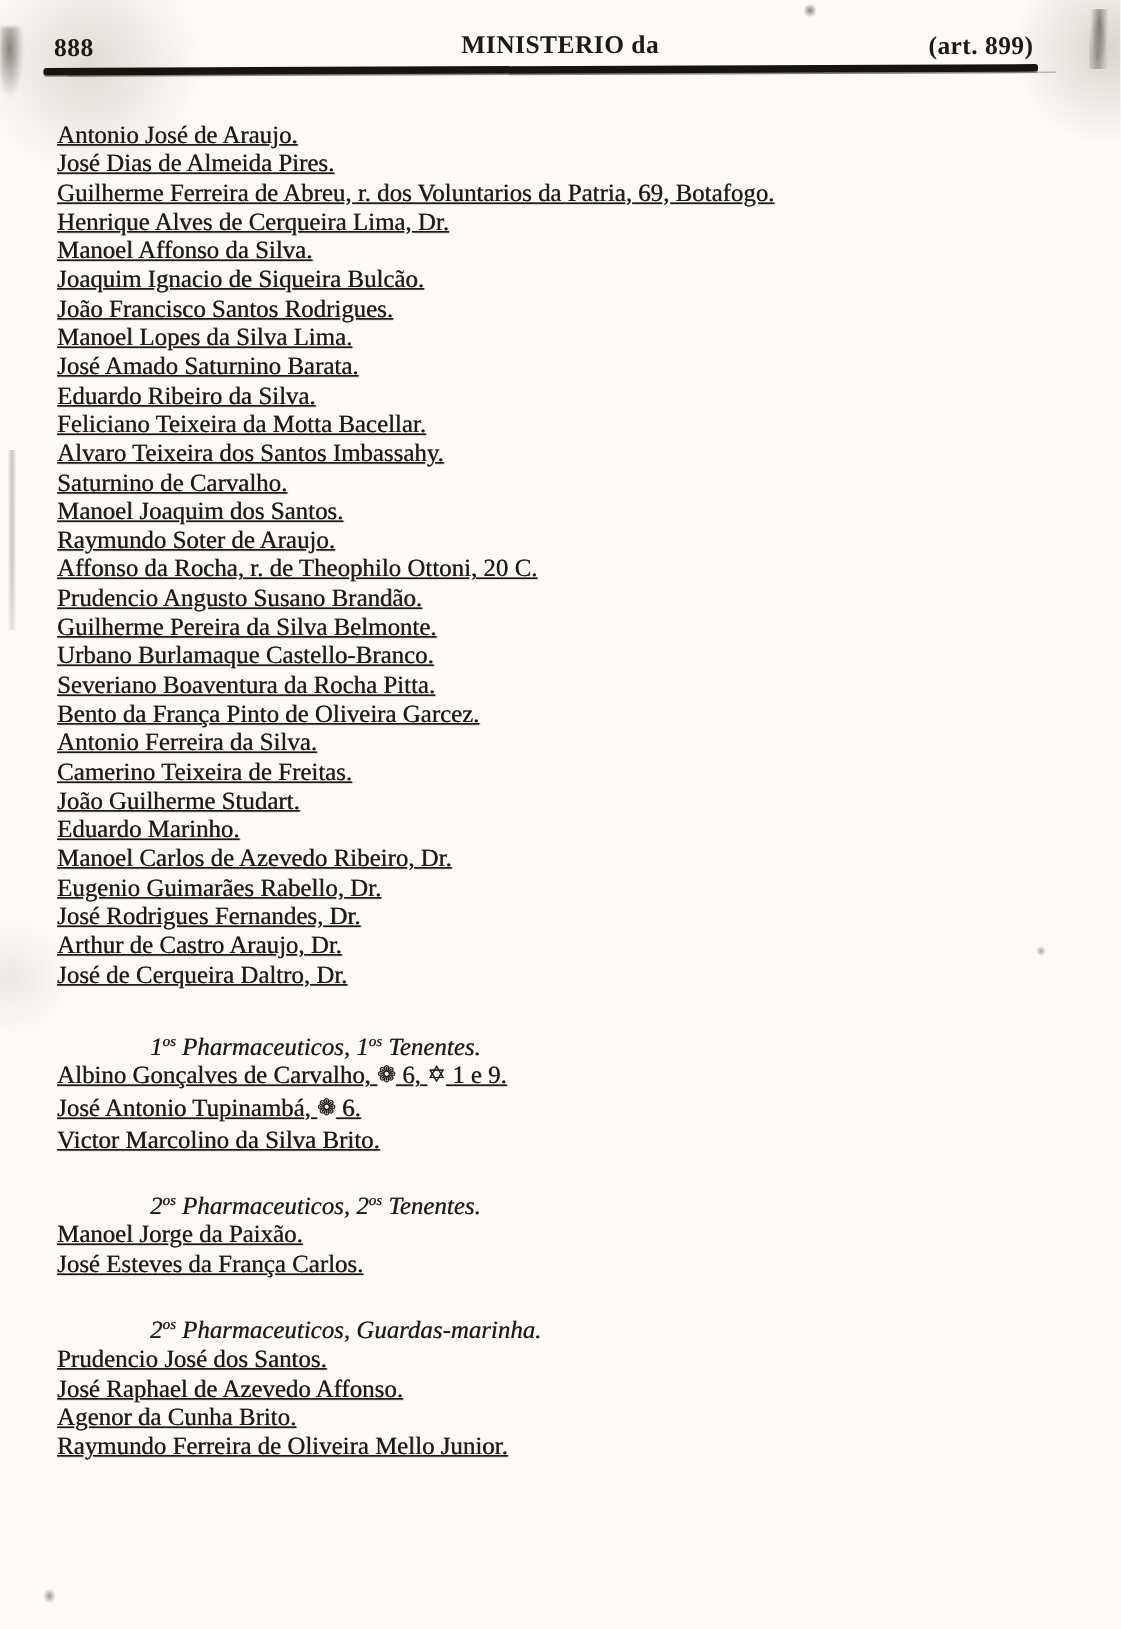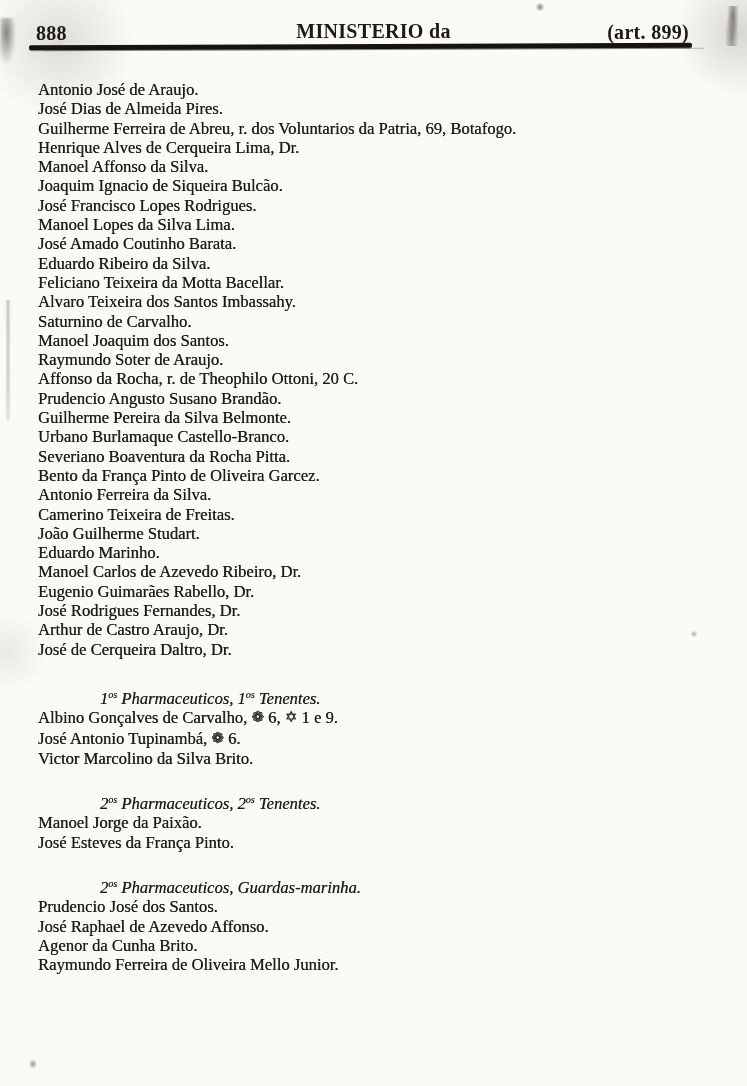--- a/index.html
+++ b/index.html
@@ -15,36 +15,37 @@
   
   .page::before{
     content:"";position:absolute;inset:0;pointer-events:none;
     background:
       radial-gradient(circle at 8% 4%, rgba(90,85,75,.18), rgba(90,85,75,0) 6%),
       radial-gradient(circle at 99% 3%, rgba(90,85,75,.22), rgba(90,85,75,0) 5%),
       radial-gradient(circle at 1% 60%, rgba(90,85,75,.10), rgba(90,85,75,0) 4%);
   }
   header{
     position:absolute;top:20px;left:0;width:100%;height:22px;
-    font-weight:bold;font-size:20px;letter-spacing:.3px;
+    font-weight:bold;font-size:17px;letter-spacing:.3px;
   }
   .page-number{position:absolute;left:36px;top:2px;}
   .running-title{position:absolute;left:0;width:100%;text-align:center;top:0;}
   .article-ref{position:absolute;right:58px;top:1px;font-weight:bold;}
   .rule{
     position:absolute;top:44px;left:29px;width:663px;height:5px;
     background:#17140f;border-radius:2px;
     transform:rotate(-.22deg);
     box-shadow:0 1px 0 rgba(23,20,15,.35), 14px 3px 0 -2px rgba(23,20,15,.25);
   }
   main{position:absolute;top:80px;left:38px;right:18px;}
   #name-list{list-style:none;margin:0;padding:0;}
   #name-list li,.member{
     font-size:16.6px;line-height:19.3px;white-space:nowrap;
     text-shadow:.35px .15px 0 rgba(25,21,16,.75);
+    text-decoration:underline;
   }
   .section{margin:0;}
   .section-heading{
     margin:26px 0 0 62px;
     font-style:italic;font-size:16.6px;line-height:19.3px;
     text-shadow:.3px .1px 0 rgba(25,21,16,.7);
   }
   .section:nth-child(n+2) .section-heading{margin-top:22px;}
   .sup{font-size:10px;vertical-align:6px;letter-spacing:0;text-align:center;}
   .medal{font-size:15px;display:inline-block;transform:translateY(-1px);}
@@ -77,23 +78,23 @@
   <div class="rule"></div>
 
   <main>
     <ul id="name-list">
         <li>Antonio José de Araujo.</li>
         <li>José Dias de Almeida Pires.</li>
         <li>Guilherme Ferreira de Abreu, r. dos Voluntarios da Patria, 69, Botafogo.</li>
         <li>Henrique Alves de Cerqueira Lima, Dr.</li>
         <li>Manoel Affonso da Silva.</li>
         <li>Joaquim Ignacio de Siqueira Bulcão.</li>
-        <li>José Francisco Lopes Rodrigues.</li>
+        <li>João Francisco Santos Rodrigues.</li>
         <li>Manoel Lopes da Silva Lima.</li>
-        <li>José Amado Coutinho Barata.</li>
+        <li>José Amado Saturnino Barata.</li>
         <li>Eduardo Ribeiro da Silva.</li>
         <li>Feliciano Teixeira da Motta Bacellar.</li>
         <li>Alvaro Teixeira dos Santos Imbassahy.</li>
         <li>Saturnino de Carvalho.</li>
         <li>Manoel Joaquim dos Santos.</li>
         <li>Raymundo Soter de Araujo.</li>
         <li>Affonso da Rocha, r. de Theophilo Ottoni, 20 C.</li>
         <li>Prudencio Angusto Susano Brandão.</li>
         <li>Guilherme Pereira da Silva Belmonte.</li>
         <li>Urbano Burlamaque Castello-Branco.</li>
@@ -112,21 +113,21 @@
     <div id="sections">
         <div class="section">
           <div class="section-heading">1<span class="sup">os</span> Pharmaceuticos, 1<span class="sup">os</span> Tenentes.</div>
           <div class="member">Albino Gonçalves de Carvalho, <span class="medal">❁</span> 6, <span class="medal">✡</span> 1 e 9.</div>
           <div class="member">José Antonio Tupinambá, <span class="medal">❁</span> 6.</div>
           <div class="member">Victor Marcolino da Silva Brito.</div>
         </div>
         <div class="section">
           <div class="section-heading">2<span class="sup">os</span> Pharmaceuticos, 2<span class="sup">os</span> Tenentes.</div>
           <div class="member">Manoel Jorge da Paixão.</div>
-          <div class="member">José Esteves da França Pinto.</div>
+          <div class="member">José Esteves da França Carlos.</div>
         </div>
         <div class="section">
           <div class="section-heading">2<span class="sup">os</span> Pharmaceuticos, Guardas-marinha.</div>
           <div class="member">Prudencio José dos Santos.</div>
           <div class="member">José Raphael de Azevedo Affonso.</div>
           <div class="member">Agenor da Cunha Brito.</div>
           <div class="member">Raymundo Ferreira de Oliveira Mello Junior.</div>
         </div>
       </div>
   </main>

